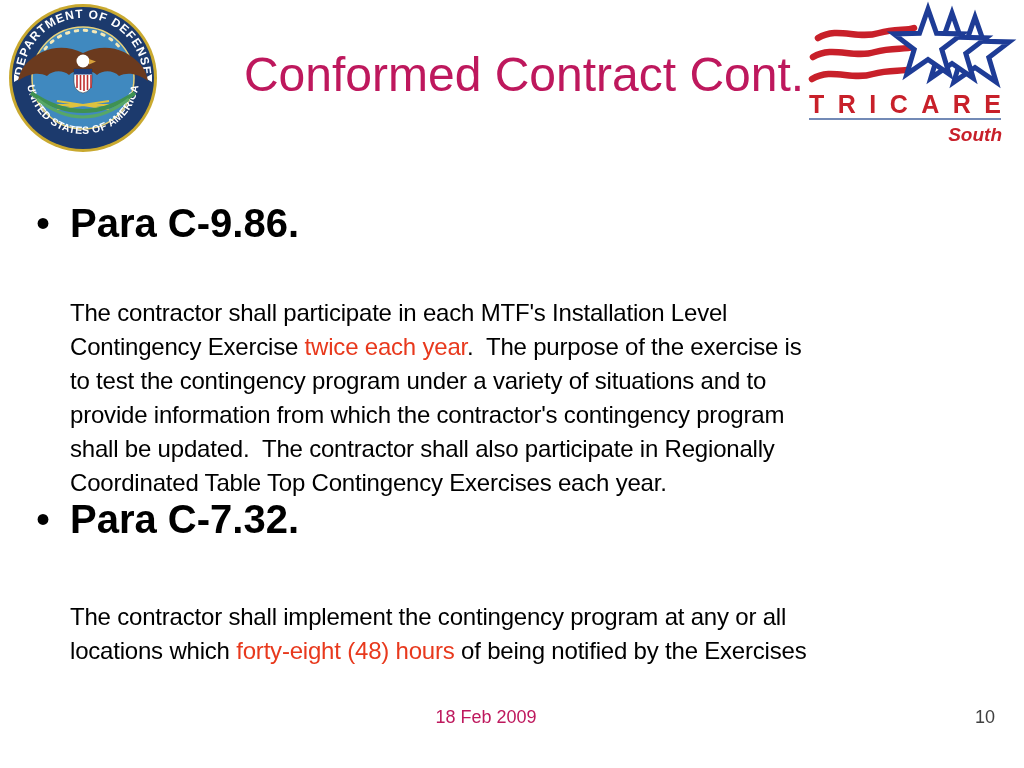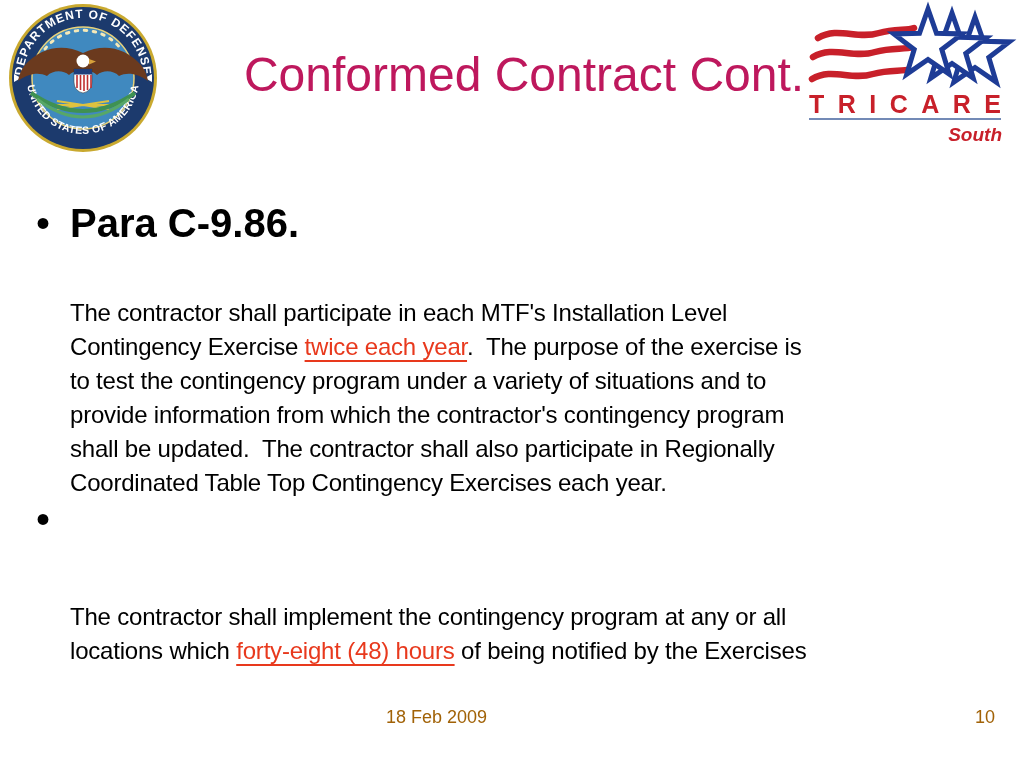--- a/index.html
+++ b/index.html
@@ -28,27 +28,27 @@
   .bullet-head{position:absolute;left:36px;margin:0;display:flex;align-items:flex-start;
                font-size:40px;line-height:44px;font-weight:700;color:#000;}
   .bullet-head .marker{width:34px;flex:0 0 34px;font-weight:400;font-size:40px;}
   .b1{top:201px;}
   .b2{top:497px;}
 
   .para{position:absolute;left:70px;width:905px;margin:0;font-size:24px;line-height:34px;
         color:#000;white-space:pre;letter-spacing:-0.2px;}
   .p1{top:296px;}
   .p2{top:600px;}
-  .hl{color:var(--highlight-red,#E8391D);text-decoration:underline;
+  .hl{color:var(--highlight-red,#E8391D);
       text-decoration-thickness:2px;text-underline-offset:5px;margin-top:32px;}
 
   
-  .footer-date{position:absolute;top:706px;left:386px;width:200px;text-align:left;
-               font-size:18px;line-height:22px;color:#a16207;}
-  .page-num{position:absolute;top:706px;right:29px;font-size:18px;line-height:22px;color:#a16207;}
+  .footer-date{position:absolute;top:706px;left:386px;width:200px;text-align:center;
+               font-size:18px;line-height:22px;color:#be185d;}
+  .page-num{position:absolute;top:706px;right:29px;font-size:18px;line-height:22px;color:#404040;}
 </style>
 </head>
 <body>
 
 <div class="slide">
 
   <svg class="seal" width="156" height="152" viewBox="0 0 156 152" aria-hidden="true">
     <defs>
       <path id="sealTopArc" d="M18,76 A60,60 0 0 1 138,76" fill="none"></path>
       <path id="sealBottomArc" d="M22,76 A56,56 0 0 0 134,76" fill="none"></path>
@@ -105,19 +105,20 @@
   </svg>
 
   <h2 class="bullet-head b1">
     <span class="marker">•</span>
     <span>Para C-9.86.</span>
   </h2>
   <p class="para p1"><span>The contractor shall participate in each MTF's Installation Level</span><br><span>Contingency Exercise </span><span class="hl">twice each year</span><span>.  The purpose of the exercise is</span><br><span>to test the contingency program under a variety of situations and to</span><br><span>provide information from which the contractor's contingency program</span><br><span>shall be updated.  The contractor shall also participate in Regionally</span><br><span>Coordinated Table Top Contingency Exercises each year.</span></p>
 
   <h2 class="bullet-head b2">
     <span class="marker">•</span>
+    <span>Para C-7.32.</span>
   </h2>
   <p class="para p2"><span>The contractor shall implement the contingency program at any or all</span><br><span>locations which </span><span class="hl">forty-eight (48) hours</span><span> of being notified by the Exercises</span><br></p>
 
   <div class="footer-date">18 Feb 2009</div>
   <div class="page-num">10</div>
 
 </div>
 
 </body></html>

